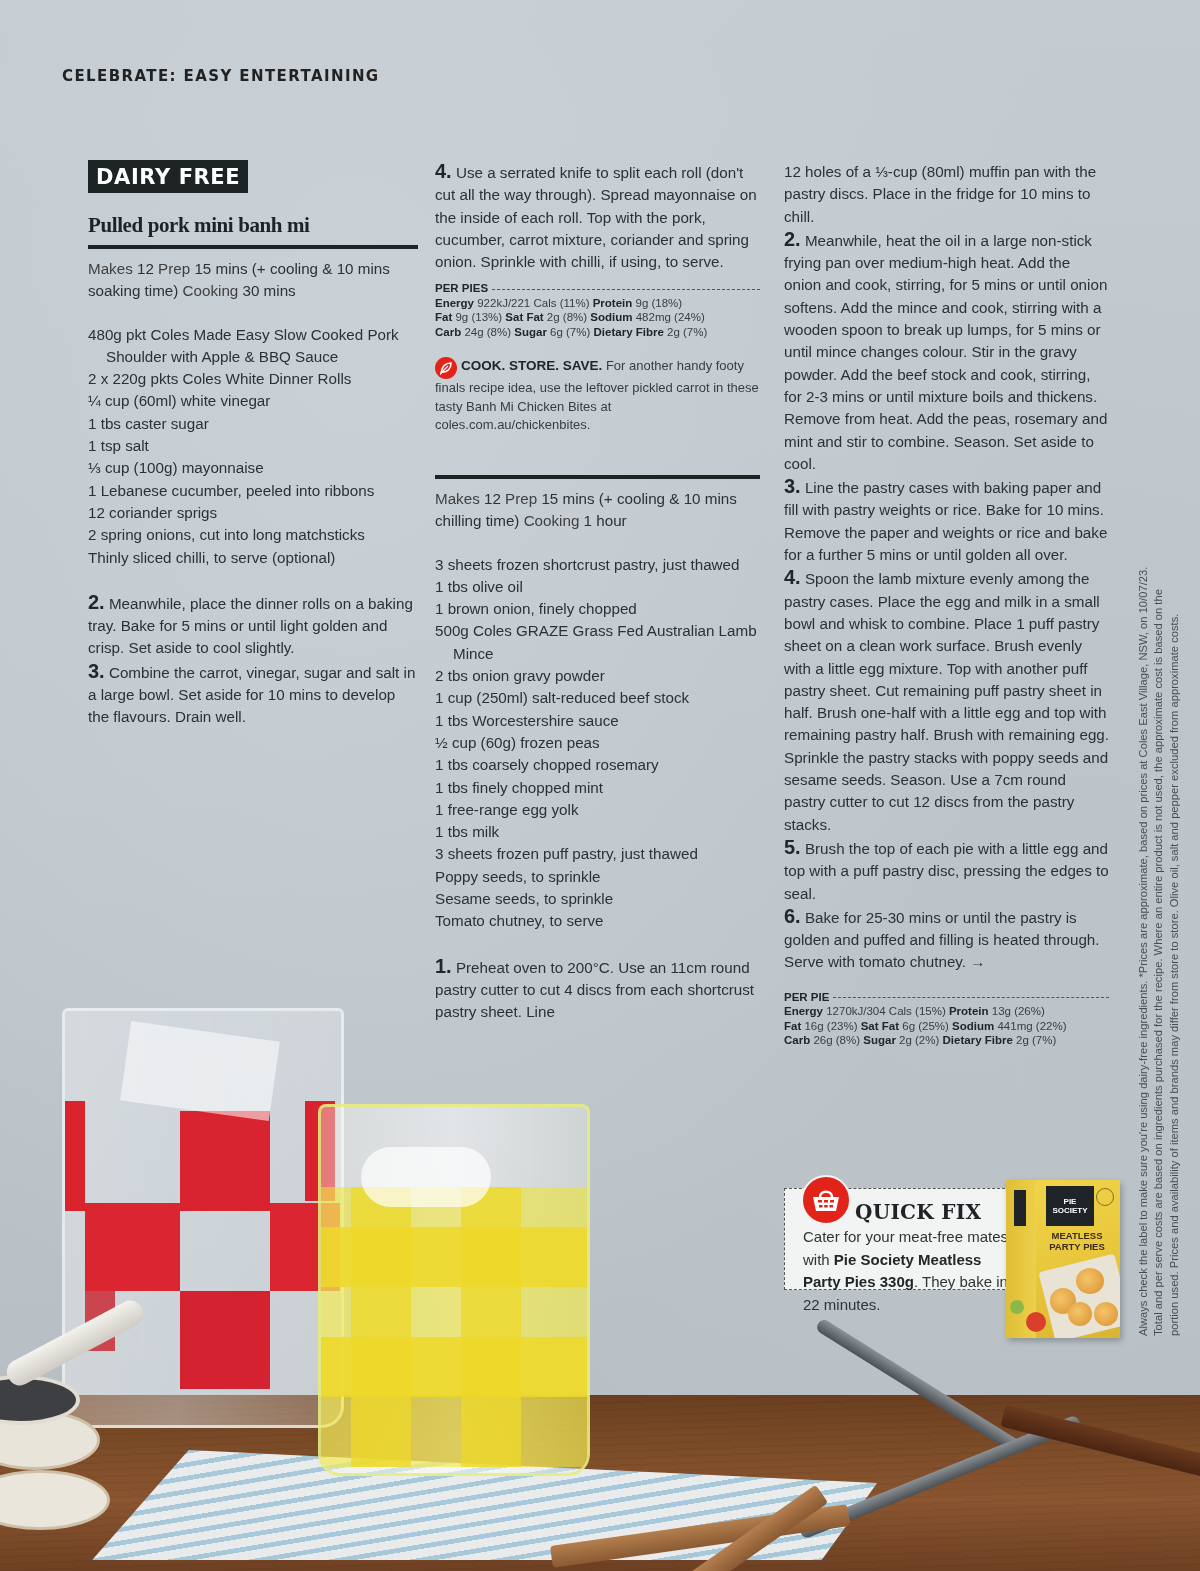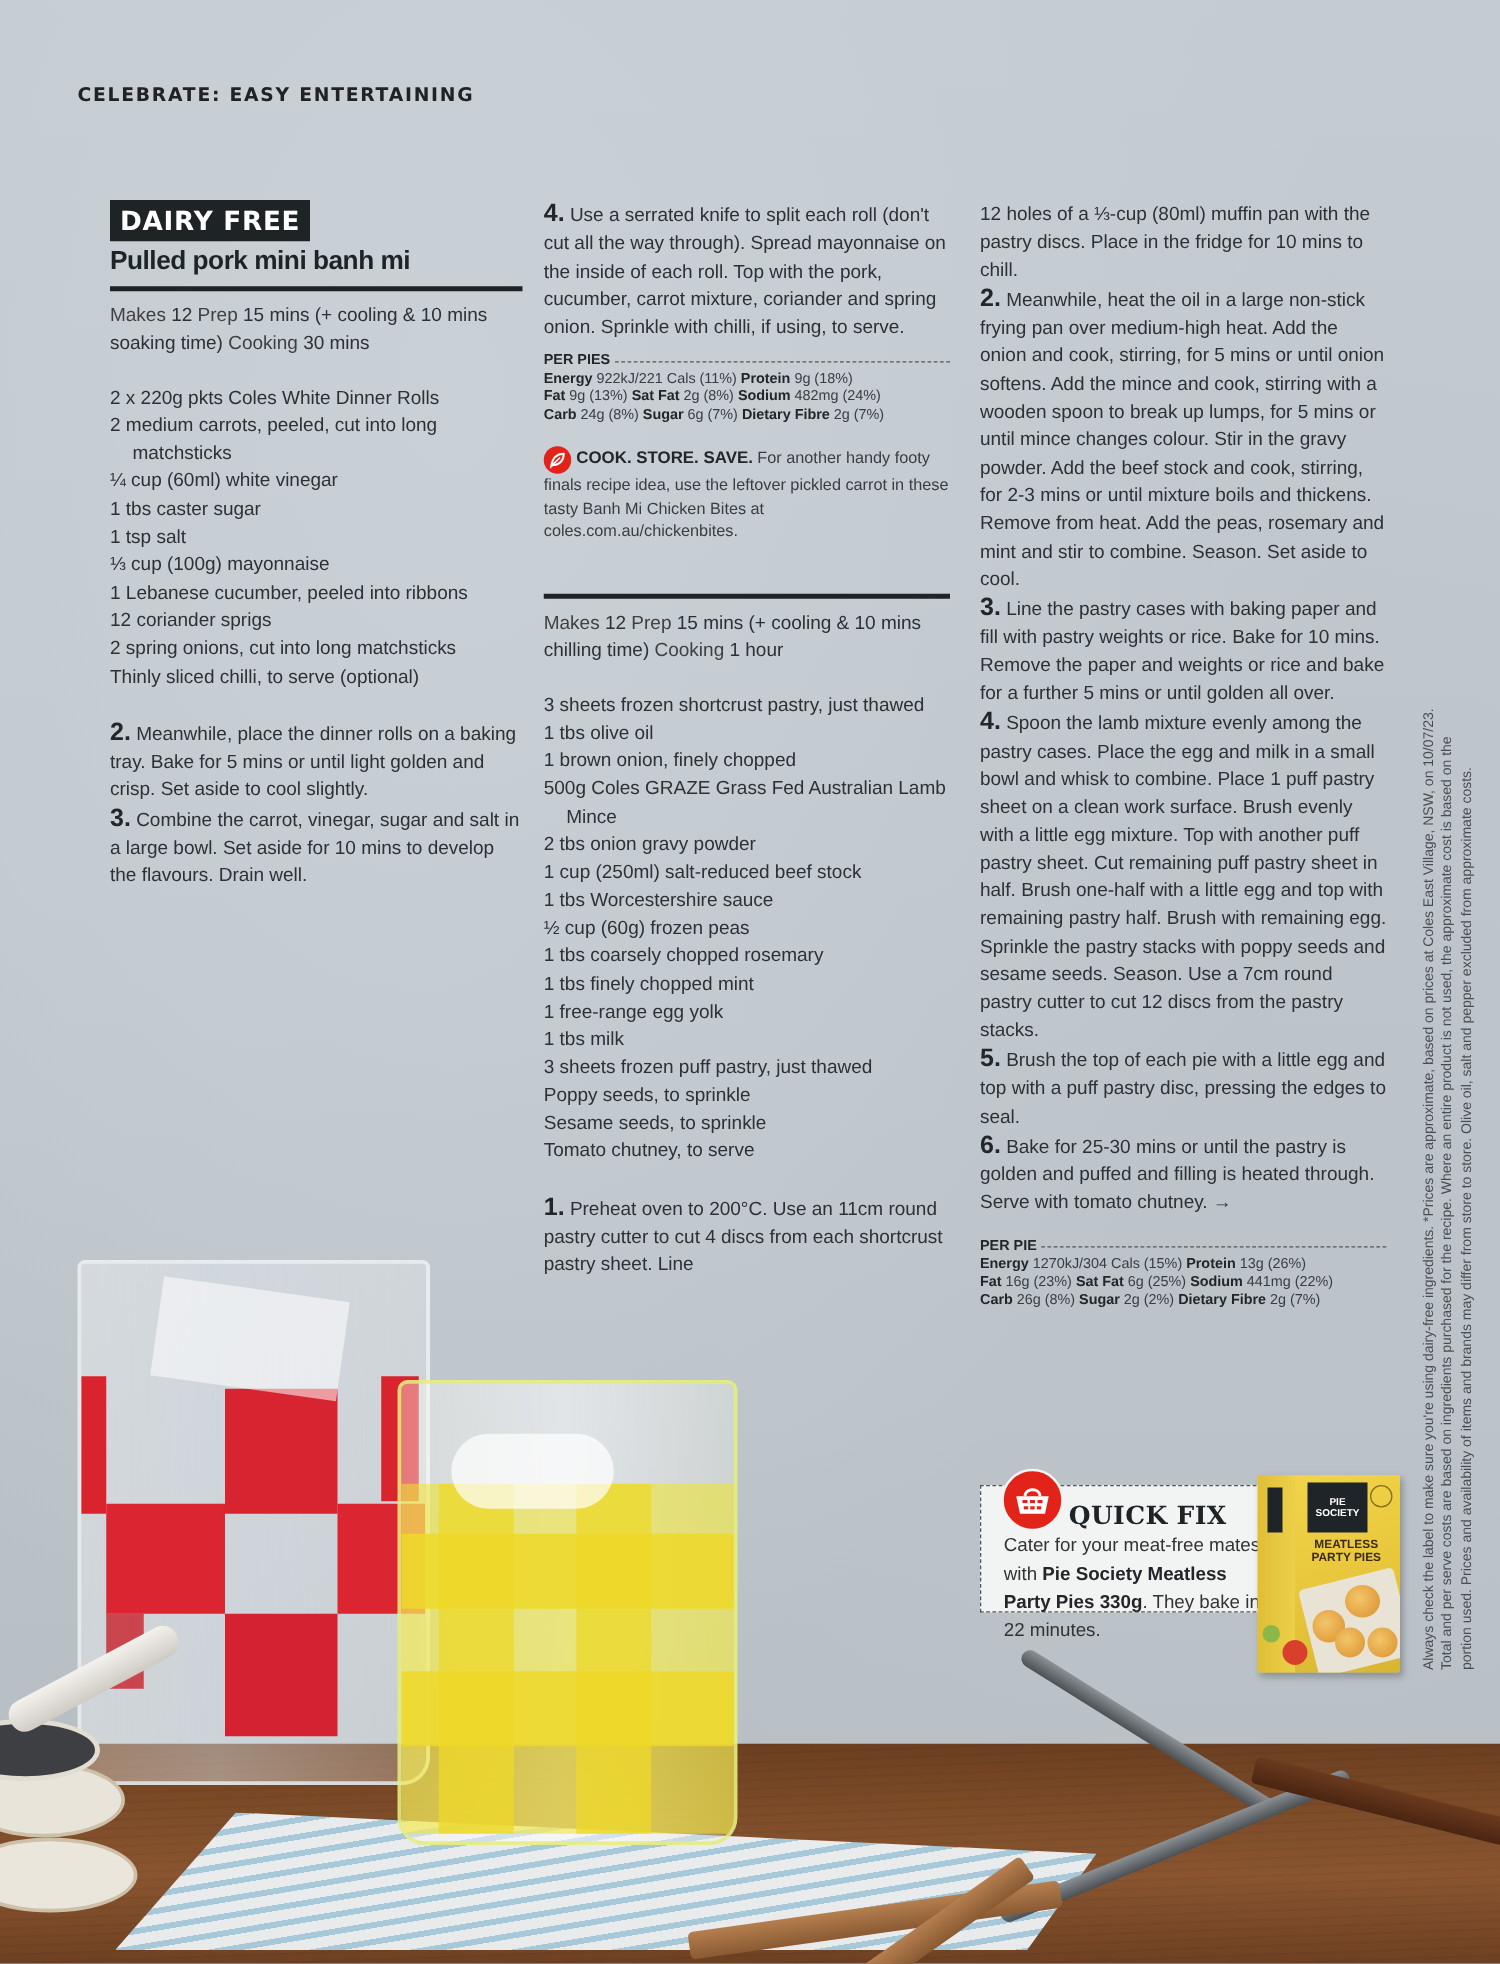--- a/index.html
+++ b/index.html
@@ -25,22 +25,22 @@
     .col1 { left: 88px; top: 160px; width: 330px; }
     .col2 { left: 435px; top: 160px; width: 325px; }
     .col3 { left: 784px; top: 161px; width: 325px; }
 
     .badge {
       display: inline-block; background: #1e2326; color: #fff;
       font-family: "DejaVu Sans", sans-serif; font-weight: bold;
       font-size: 21px; letter-spacing: 0.6px; padding: 3px 8px 2px 8px; line-height: 28px;
     }
     .recipe-title {
-      font-family: Liberation Sans, sans-serif; font-weight: bold; font-size: 21px;
-      color: #1e2326; letter-spacing: -0.4px; line-height: 28px; margin-top: 2px;
+      font-family: Liberation Serif, serif; font-weight: bold; font-size: 21px;
+      color: #1e2326; letter-spacing: -0.4px; line-height: 28px; margin-top: 18px;
     }
     .title-rule { height: 4px; background: #1e2326; margin: 6px 0 9px 0; }
 
     .meta b { font-weight: normal; color: #404040; text-align: right; }
     .ing-list { list-style: none; margin-top: 21px; }
     .ing-list li { padding-left: 18px; text-indent: -18px; }
     .steps { margin-top: 22px; }
     .step-num { font-weight: bold; font-size: 20px; color: #232629; }
 
     .nutrition { margin-top: 8px; font-size: 11.5px; line-height: 14.5px; color: #3a3d40; }
@@ -189,22 +189,22 @@
   <div class="section-label">CELEBRATE: EASY ENTERTAINING</div>
 
   <div class="col col1">
     <div class="badge">DAIRY FREE</div>
     <div class="recipe-title">Pulled pork mini banh mi</div>
     <div class="title-rule"></div>
     <div class="meta">
       <b>Makes</b><span> 12  </span><b>Prep</b><span> 15 mins (+ cooling &amp; 10 mins soaking time)  </span><b>Cooking</b><span> 30 mins</span>
     </div>
     <ul class="ing-list">
+      <li>480g pkt Coles Made Easy Slow Cooked Pork Shoulder with Apple &amp; BBQ Sauce</li>
       <li>2 x 220g pkts Coles White Dinner Rolls</li>
-      <li>2 medium carrots, peeled, cut into long matchsticks</li>
       <li>¼ cup (60ml) white vinegar</li>
       <li>1 tbs caster sugar</li>
       <li>1 tsp salt</li>
       <li>⅓ cup (100g) mayonnaise</li>
       <li>1 Lebanese cucumber, peeled into ribbons</li>
       <li>12 coriander sprigs</li>
       <li>2 spring onions, cut into long matchsticks</li>
       <li>Thinly sliced chilli, to serve (optional)</li>
     </ul>
     <div class="steps">

